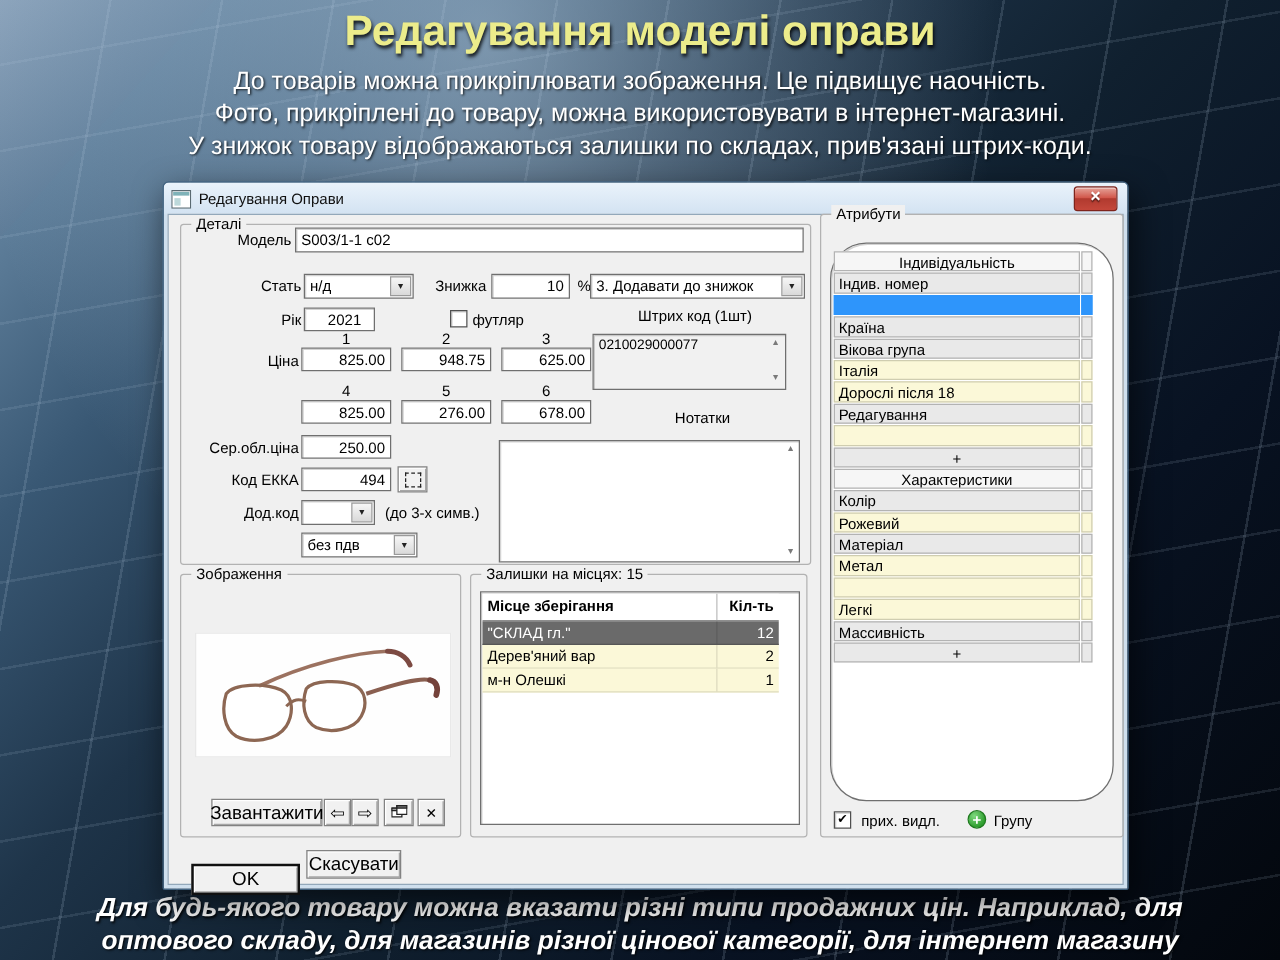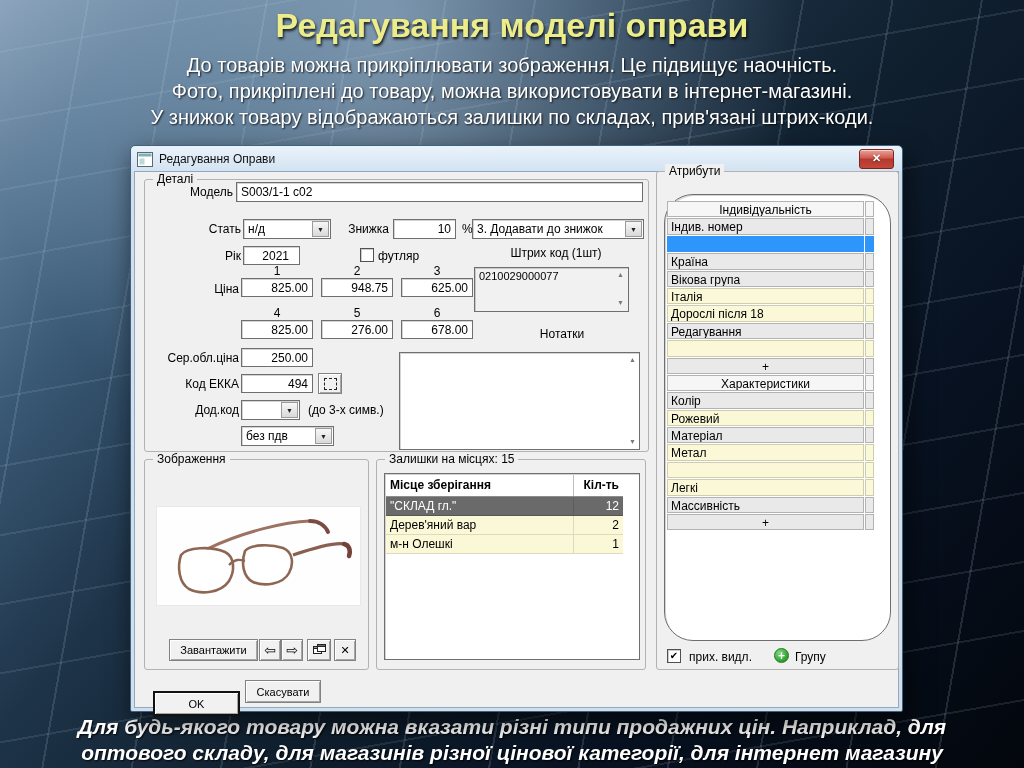--- a/index.html
+++ b/index.html
@@ -60,21 +60,21 @@
   .combo{position:absolute;background:#fff;border:1px solid #6f6f6f;box-shadow:inset 1px 1px 0 rgba(110,110,110,.30);font-size:12px;box-sizing:border-box;}
   .combo .ctext{position:absolute;left:4px;top:2px;white-space:nowrap;}
   .combo .cbtn{
     position:absolute;right:1px;top:1px;bottom:1px;width:17px;
     background:linear-gradient(#f7f7f7,#d9d9d9);border:1px solid #9a9a9a;box-sizing:border-box;
     display:flex;align-items:center;justify-content:center;font-size:7px;color:#222;
   }
   .btn{
     position:absolute;background:#f1f1f1;border:1px solid #828282;
     box-shadow:inset 1px 1px 0 #fff, inset -1px -1px 0 #a6a6a6;
-    font-size:11px;color:#000;display:flex;align-items:center;justify-content:center;box-sizing:border-box;
+    font-size:15px;color:#000;display:flex;align-items:center;justify-content:center;box-sizing:border-box;
   }
   .btn-default{border:2px solid #111;box-shadow:inset 1px 1px 0 #fff, inset -1px -1px 0 #a6a6a6;margin-top:12px;}
   .grp{position:absolute;border:1px solid #b2b2b2;border-radius:3px;box-sizing:border-box;}
   .grp .legend{position:absolute;top:-8px;left:8px;background:#f0f0f0;padding:0 4px;font-size:12px;color:#000;}
   .chk{
     position:absolute;width:12px;height:12px;background:#fff;border:1px solid #505050;
     box-shadow:inset 1px 1px 0 rgba(0,0,0,.2);font-size:10px;line-height:11px;text-align:center;color:#000;
   }
   .sarr{position:absolute;font-size:7px;color:#7a7a7a;}
   

